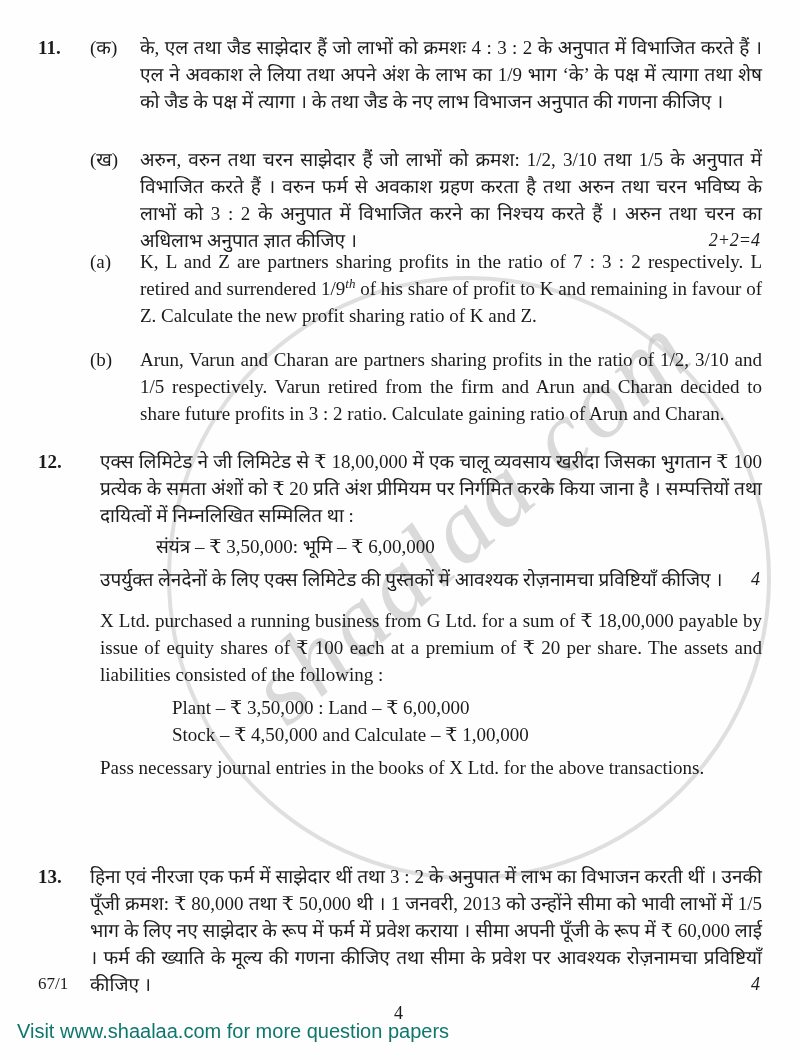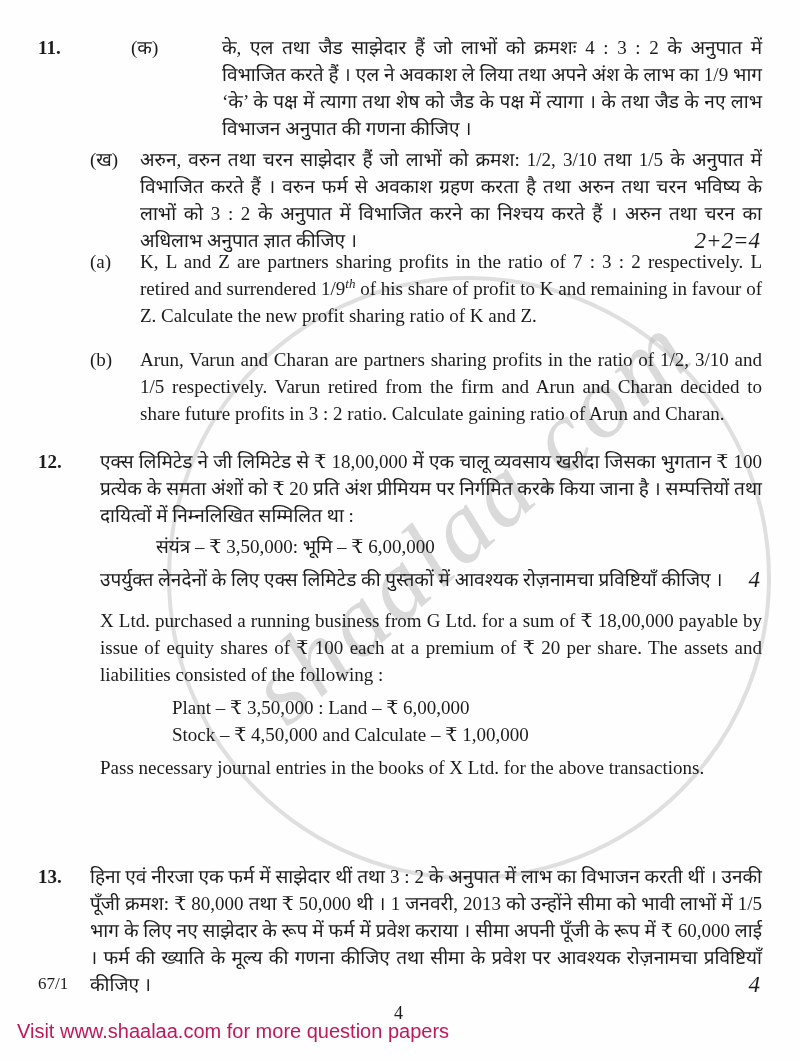--- a/index.html
+++ b/index.html
@@ -23,42 +23,42 @@
   
   .content { position:absolute; left:38px; top:34px; width:724px; z-index:2; }
   .block { position:absolute; left:0; width:724px; }
   .row { display:flex; }
   .qnum { width:52px; flex:none; font-weight:bold; }
   .plabel { width:50px; flex:none; }
   .ptext { flex:1; min-width:0; text-align:justify; position:relative; }
   .para { text-align:justify; position:relative; }
   .marks {
     position:absolute; right:2px; bottom:0;
-    font-style:italic; font-size:23px;
+    font-style:italic; font-size:18px;
   }
   .indent-hi { margin-left:56px; text-align:left; }
   .indent-en { margin-left:72px; text-align:left; }
   .mt4  { margin-top:4px; }
   .mt6  { margin-top:6px; }
   .mt14 { margin-top:14px; }
   sup { font-size:13px; line-height:0;font-style:italic; }
   
-  .pos-q11ka  { top:0;gap:41px; }
+  .pos-q11ka  { top:0; }
   .pos-q11kha { top:112px; }
   .pos-q11a   { top:214px; }
   .pos-q11b   { top:312px; }
   .pos-q12    { top:414px;gap:10px; }
   .pos-q13    { top:818px;margin-top:11px; }
   
   .footer-code  { position:absolute; left:38px;  top:974px; font-size:17px; line-height:20px; z-index:3; }
   .footer-page  { position:absolute; left:394px; top:1003px; font-size:18px; line-height:20px; z-index:3; }
   .footer-banner{
     position:absolute; left:17px; top:1019px; z-index:3;
     font-family:"Liberation Sans","DejaVu Sans",sans-serif;
-    font-size:20px; line-height:24px; color:#be185d;
+    font-size:20px; line-height:24px; color:#0f766e;
   }
 </style>
 </head>
 <body>
 
 <div class="page">
 
   <div class="wm-circle"></div>
   <div class="wm-text">shaalaa.com</div>
 

